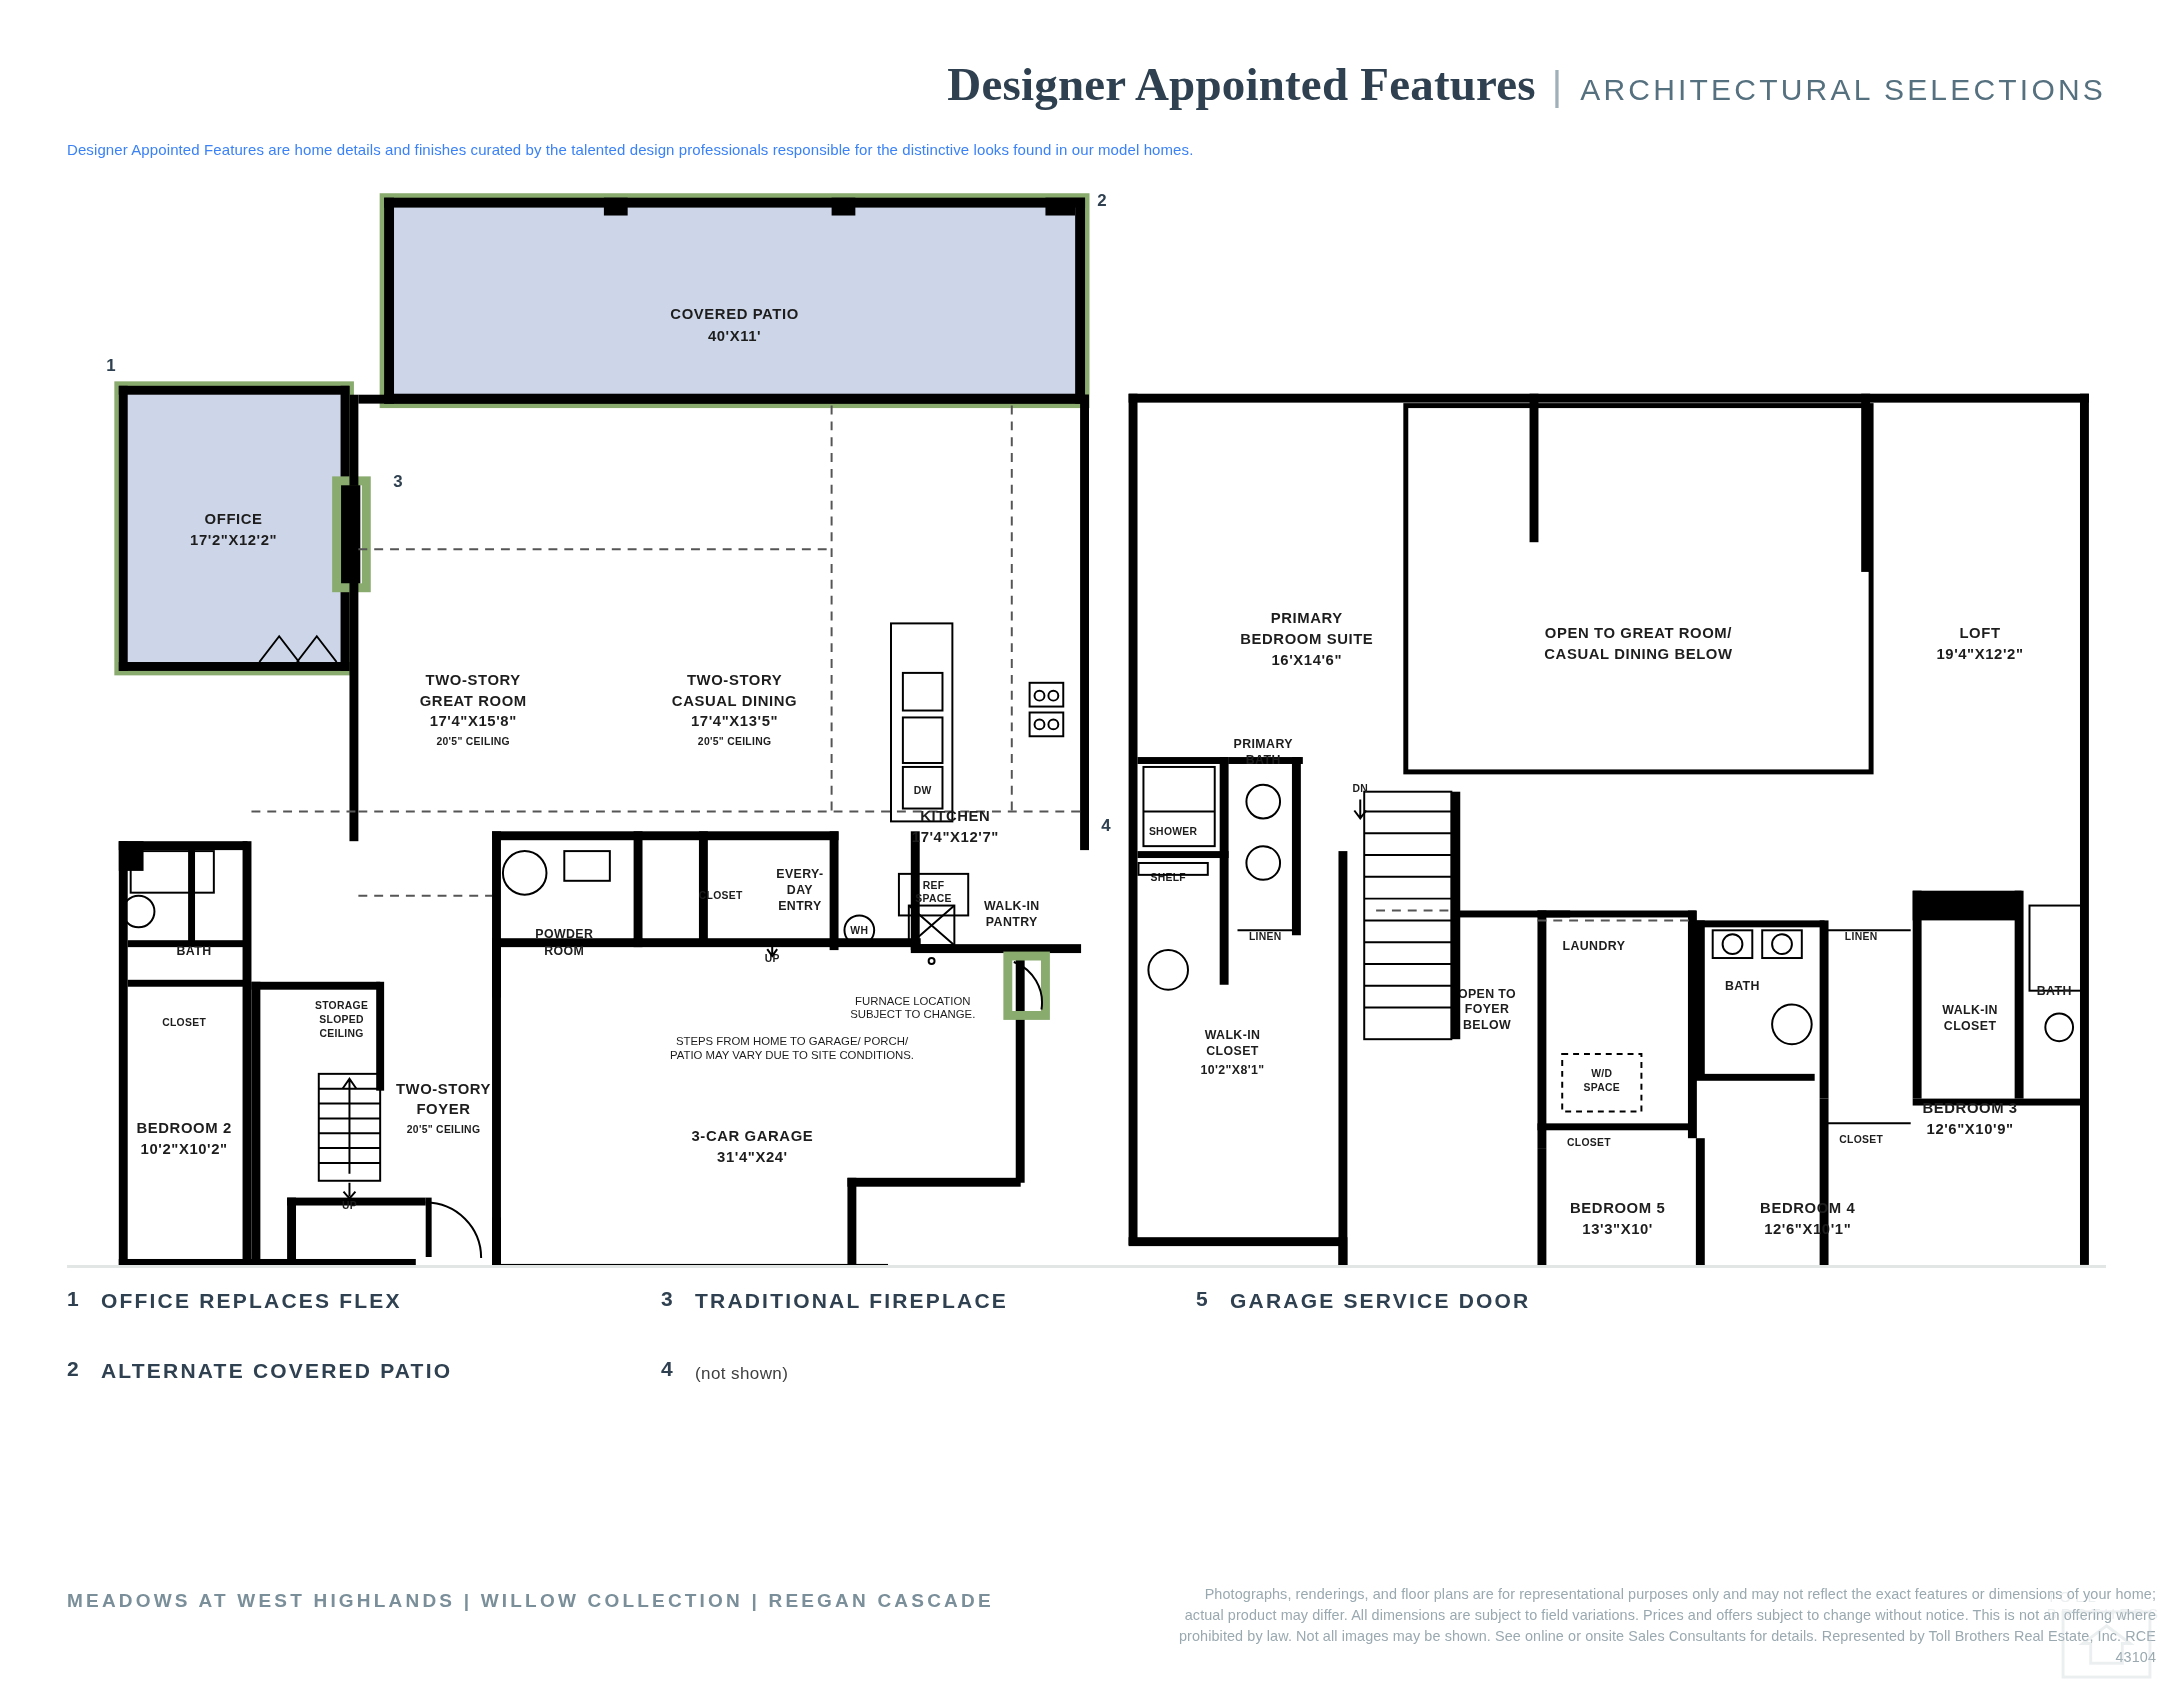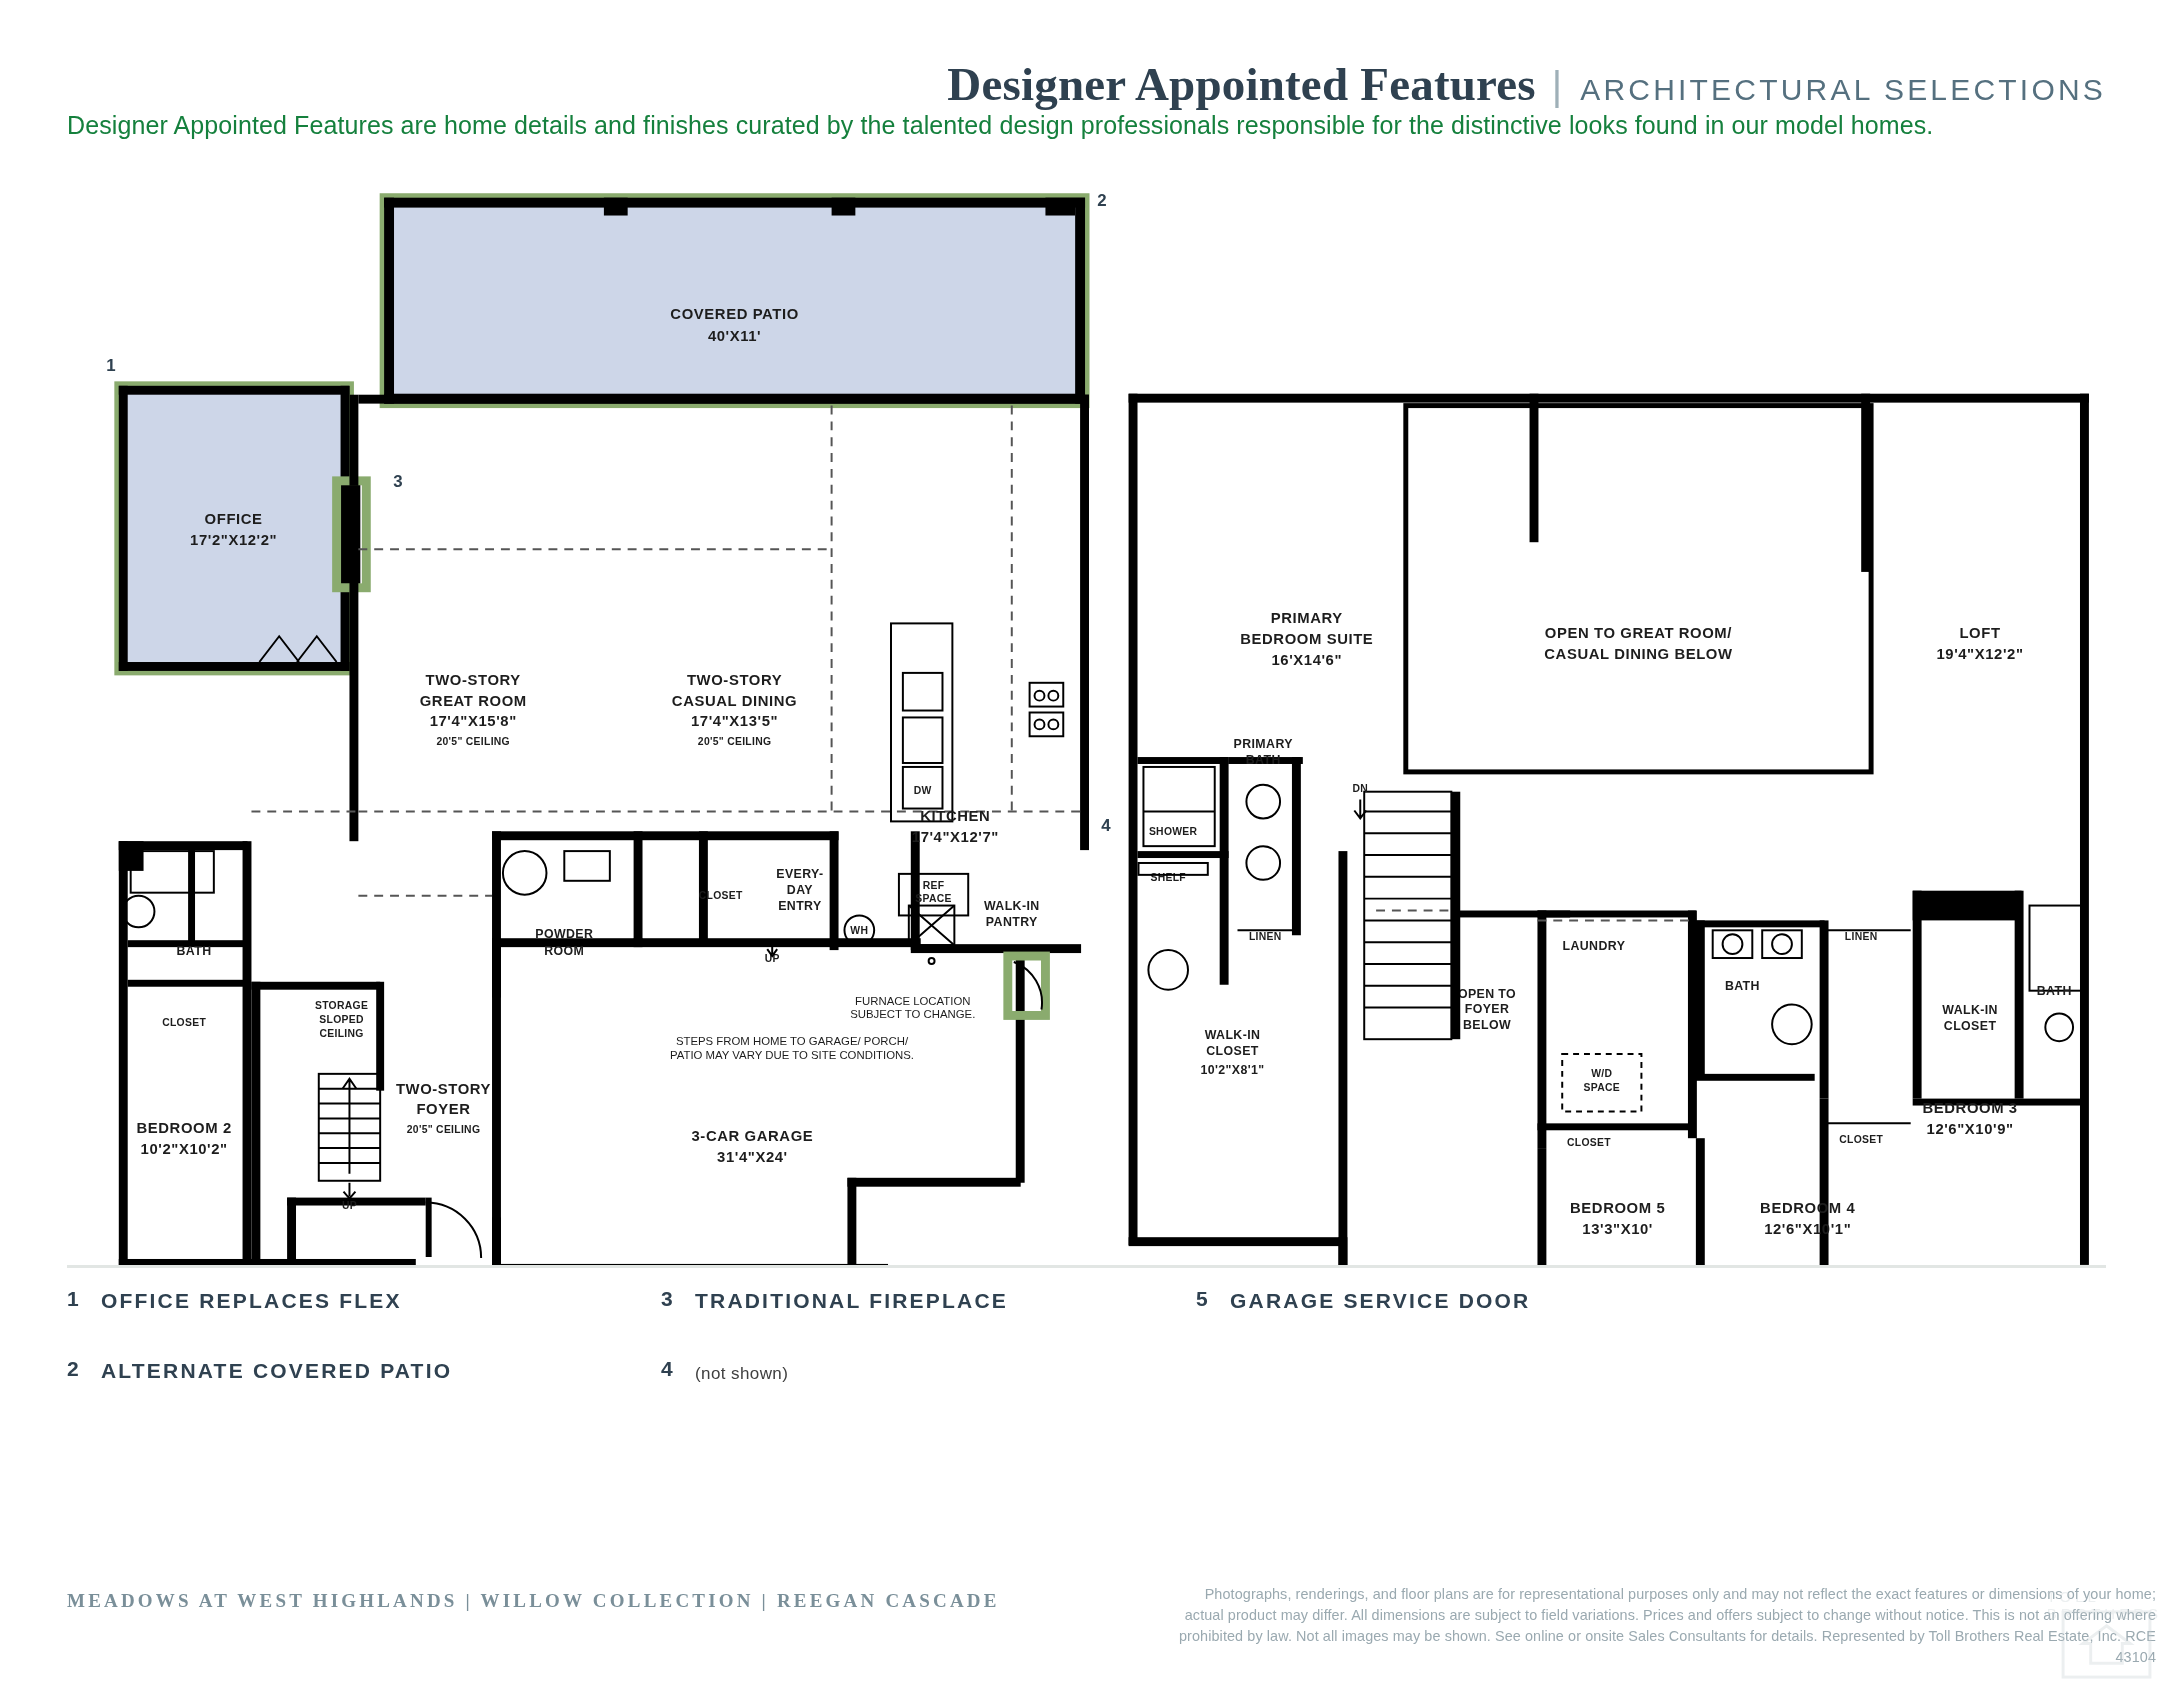--- a/index.html
+++ b/index.html
@@ -20,21 +20,21 @@
     font-family:"Liberation Serif", serif;
     font-size:47px;font-weight:bold;color:#2f4150;letter-spacing:0.2px;
   }
   .title-sep{
     font-size:40px;color:#9fb0b8;margin:0 18px 0 16px;font-weight:300;
   }
   .title-sub{
     font-size:30px;letter-spacing:3.2px;color:#55707f;font-weight:400;
   }
   .subtitle{
-    margin-top:0;font-size:25px;color:#15803d;letter-spacing:0.1px;
+    margin-top:30px;font-size:15px;color:#3b82f6;letter-spacing:0.1px;
   }
 
   
   .plans{position:absolute;left:0;top:158px;width:2178px;height:1109px;}
   svg.plan{display:block;}
 
   
   .legend{position:absolute;left:67px;top:1287px;width:2039px;}
   .legend-hr{position:absolute;left:67px;top:1265px;width:2039px;height:3px;background:#e2e6e4;}
   .legend-col{position:absolute;top:0;}
@@ -48,21 +48,21 @@
   }
   .legend-text{
     font-size:21px;font-weight:bold;color:#2f4150;letter-spacing:2.2px;line-height:1.35;
   }
   .legend-note{
     display:block;font-size:17px;font-weight:normal;letter-spacing:0.4px;color:#404040;margin-top:6px;
   }
 
   
   .footer{position:absolute;left:67px;top:1584px;width:2039px;}
-  .footer-left{position:absolute;left:0;top:0;width:950px;font-family:Liberation Serif, serif;}
+  .footer-left{position:absolute;left:0;top:0;width:950px;}
   .fline{
     font-size:19px;font-weight:bold;letter-spacing:3.2px;color:#7a8f99;line-height:1.75;
   }
   .footer-right{position:absolute;left:1109px;top:0;width:980px;}
   .fdisc{font-size:14.4px;color:#9aa9b0;line-height:1.45;letter-spacing:0.1px;text-align:right;}
   .logo{position:absolute;right:0;top:22px;width:99px;height:77px;opacity:.35;}
   .logo-text{
     position:absolute;right:-6px;top:-18px;font-size:15px;letter-spacing:4px;color:#c9d2d6;
   }
 </style>

